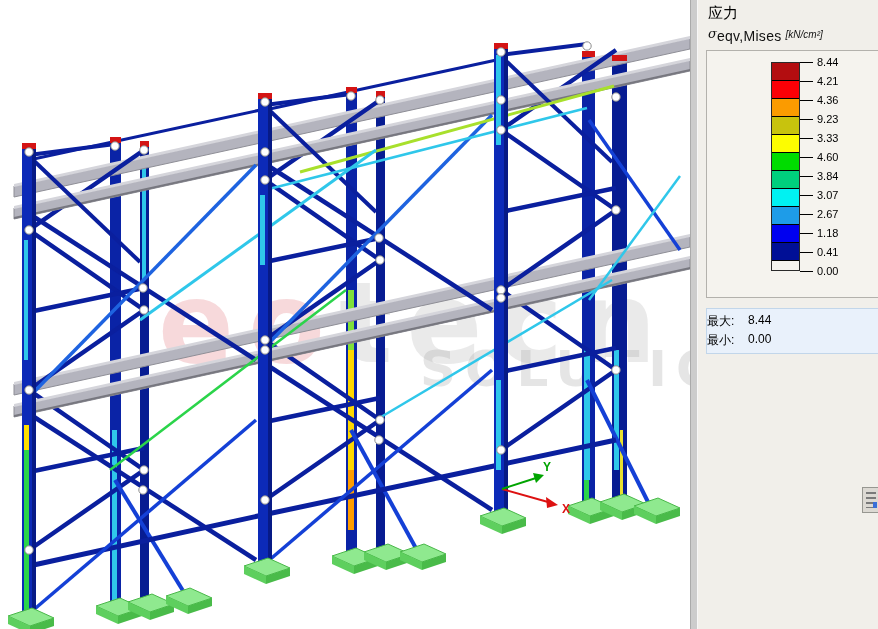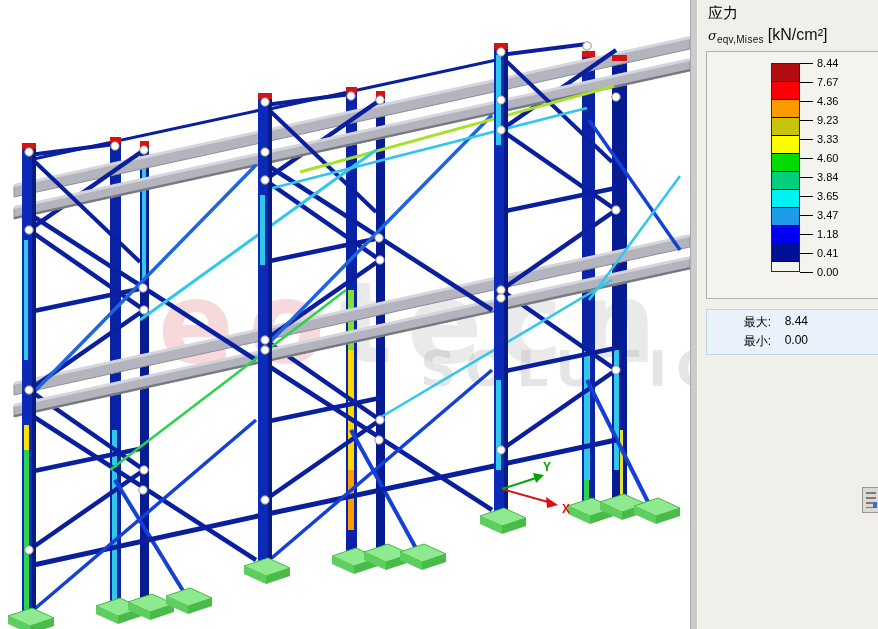--- a/index.html
+++ b/index.html
@@ -19,37 +19,37 @@
 
   
   #splitter { position:absolute; left:690px; top:0; width:8px; height:629px;
               background:#cccccc; border-left:1px solid #aaaaaa; border-right:1px solid #f7f7f7; }
 
   
   #panel { position:absolute; left:698px; top:0; width:180px; height:629px; background:#f1efea; }
   .panel-title { padding:4px 2px 0 10px; font-size:15px; color:#000; }
   .panel-qty { padding:3px 0 2px 10px; font-size:12px; color:#111; }
   .panel-qty .sigma { font-family:"DejaVu Serif", serif; font-style:italic; font-size:13px; }
-  .panel-qty sub { font-size:10px; letter-spacing:0.3px; }
-  .panel-qty .unit { font-size:16px; margin-left:4px; }
+  .panel-qty sub { font-size:14px; letter-spacing:0.3px; }
+  .panel-qty .unit { font-size:10px; margin-left:4px;font-style:italic; }
 
   .legend-box { position:relative; margin-left:8px; margin-top:4px; width:172px; height:248px;
                 background:#f5f3ee; border:1px solid #b3b1ac; border-right:none; }
   .colorbar { position:absolute; left:64px; top:11px; width:29px; height:209px;
               border:1px solid #2a2a2a; }
   .colorbar .band { width:100%; height:19px; }
   .legend-ticks { position:absolute; left:93px; top:11px; width:76px; height:210px; }
   .tick { position:absolute; left:0; height:0; display:flex; align-items:center; }
   .tick .tl { display:inline-block; width:13px; height:1px; background:#000; }
   .tick .tv { font-size:11px; color:#000; margin-left:4px; font-family:"Liberation Sans", sans-serif; }
 
   .summary-box { margin-left:8px; margin-top:10px; width:172px; height:46px;
                  background:#e9f1fb; border:1px solid #c2d6ea; border-right:none;
                  display:flex; flex-direction:column; justify-content:center; gap:2px; }
-  .summary-row { display:flex; justify-content:flex-end; padding-right:70px; gap:7px;
+  .summary-row { display:flex; padding-right:70px; gap:7px;
                  font-size:12px; color:#000; }
   .summary-row .sv { min-width:30px; text-align:right; }
 
   .mini-btn { position:absolute; right:0; top:487px; width:16px; height:26px;
               background:#dcd9d3; border:1px solid #979791; border-right:none; cursor:pointer;
               display:flex; align-items:center; justify-content:center; }
   .mini-btn .lines { position:relative; width:10px; height:16px;
               background:repeating-linear-gradient(#7a7a7a 0 2px, transparent 2px 5px); }
   .mini-btn .lines::after { content:""; position:absolute; right:-1px; bottom:0;
               width:4px; height:6px; background:#3a6fd8; }
@@ -269,21 +269,21 @@
           <div class="band" style="background: rgb(0, 0, 240); border-bottom: 1px solid rgb(0, 0, 0); height: 18px;"></div>
           <div class="band" style="background: rgb(0, 15, 150); border-bottom: 1px solid rgb(0, 0, 0); height: 18px;"></div>
         </div>
       <div class="legend-ticks">
           <div class="tick" style="top: 0px;">
             <span class="tl"></span>
             <span class="tv">8.44</span>
           </div>
           <div class="tick" style="top: 19px;">
             <span class="tl"></span>
-            <span class="tv">7.67</span>
+            <span class="tv">4.21</span>
           </div>
           <div class="tick" style="top: 38px;">
             <span class="tl"></span>
             <span class="tv">4.36</span>
           </div>
           <div class="tick" style="top: 57px;">
             <span class="tl"></span>
             <span class="tv">9.23</span>
           </div>
           <div class="tick" style="top: 76px;">
@@ -293,25 +293,25 @@
           <div class="tick" style="top: 95px;">
             <span class="tl"></span>
             <span class="tv">4.60</span>
           </div>
           <div class="tick" style="top: 114px;">
             <span class="tl"></span>
             <span class="tv">3.84</span>
           </div>
           <div class="tick" style="top: 133px;">
             <span class="tl"></span>
-            <span class="tv">3.65</span>
+            <span class="tv">3.07</span>
           </div>
           <div class="tick" style="top: 152px;">
             <span class="tl"></span>
-            <span class="tv">3.47</span>
+            <span class="tv">2.67</span>
           </div>
           <div class="tick" style="top: 171px;">
             <span class="tl"></span>
             <span class="tv">1.18</span>
           </div>
           <div class="tick" style="top: 190px;">
             <span class="tl"></span>
             <span class="tv">0.41</span>
           </div>
           <div class="tick" style="top: 209px;">

